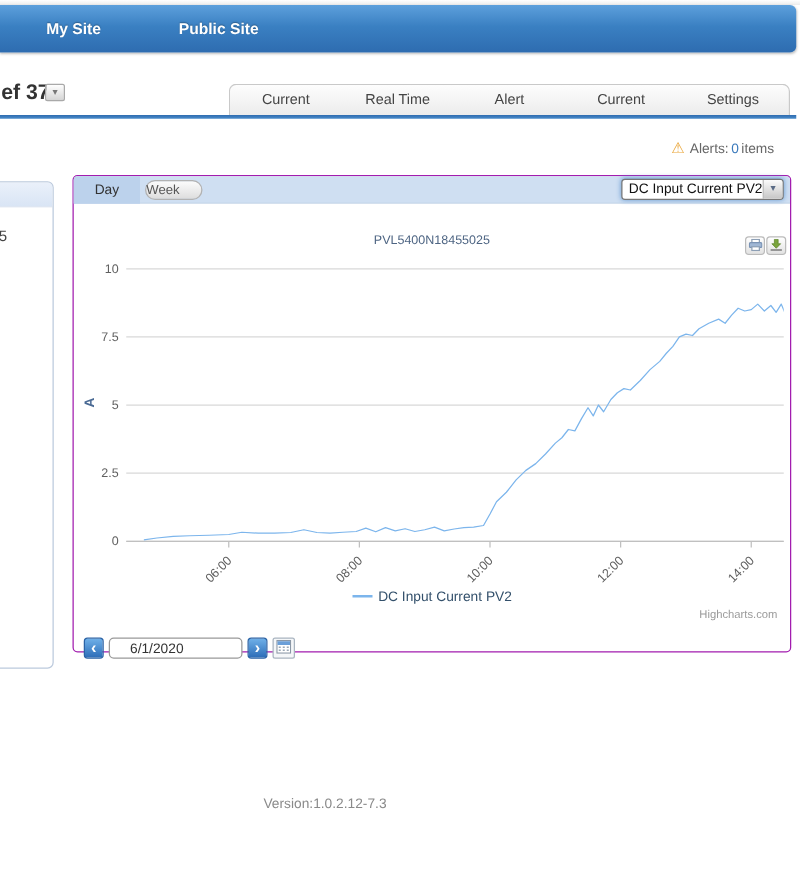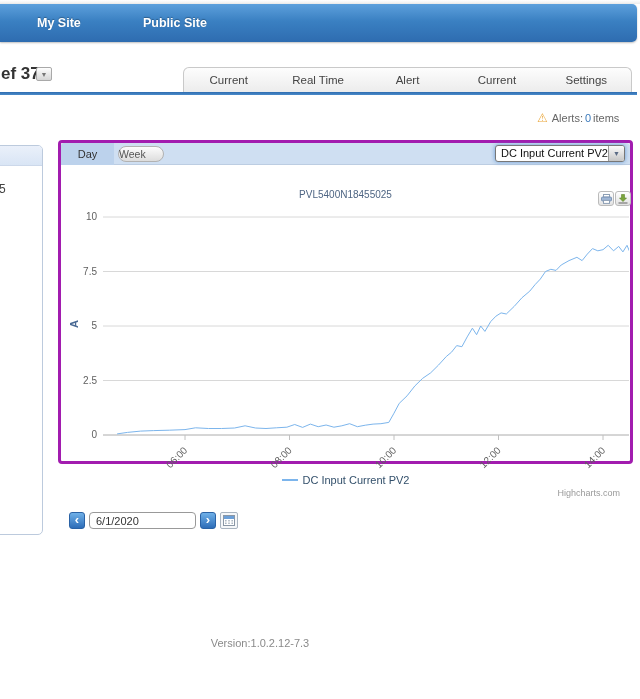--- a/index.html
+++ b/index.html
@@ -40,22 +40,22 @@
   #alerts .count{color:#3a79bb;margin:0 2px;cursor:pointer}
 
   
   #left-panel{position:absolute;left:-61px;top:145px;width:104px;height:390px;background:#fff;
               border:1px solid #bccadd;border-radius:5px}
   #left-panel .hdr{height:20px;background:linear-gradient(#eaf0fa,#d9e5f5);
                    border-bottom:1px solid #ccd8ea;border-radius:4px 4px 0 0}
   #left-panel .cell{position:absolute;left:59px;top:36px;font-size:12px;color:#444}
 
   
-  #main-panel{position:absolute;left:58px;top:140px;width:575px;height:324px;background:#fff;
-              border:3px solid #a21caf;border-radius:4px}
+  #main-panel{position:absolute;left:58px;top:140px;width:575px;height:382px;background:#fff;
+              border:1px solid #a21caf;border-radius:4px}
   #panel-hdr{position:relative;height:22px;background:#cfdff2;border-bottom:1px solid #bccde2;
              border-radius:3px 3px 0 0}
   #day-tab{position:absolute;left:0;top:0;width:53px;height:22px;background:#bcd2ec;font-size:11px;
            color:#333;text-align:center;line-height:22px;border-radius:3px 0 0 0;cursor:pointer}
   #week-tab{position:absolute;left:57px;top:3px;width:46px;height:16px;border:1px solid #b2b2b2;
             border-radius:9px;background:linear-gradient(#fcfcfc,#dddddd);font-size:10.5px;color:#555;
             line-height:14px;cursor:pointer}
   #metric-select{position:absolute;right:5px;top:2px;width:130px;height:17px;background:#fff;
                  border:1px solid #777;border-radius:3px;box-shadow:0 0 4px rgba(96,150,210,.95);
                  font-size:11px;color:#111;line-height:15px;padding-left:5px;cursor:pointer}
@@ -79,21 +79,21 @@
               margin-right:5px;margin-top:-2px}
   #credits{position:absolute;right:10px;top:345px;font-size:9px;color:#9a9a9a}
 
   #date-nav{position:absolute;left:8px;top:369px;height:18px;width:200px}
   .dn-btn{position:absolute;top:0;width:16px;height:17px;background:linear-gradient(#6fb0e8,#2d6db8);
           border:1px solid #2a62a5;border-radius:3px;color:#fff;font-size:13px;text-align:center;
           line-height:14px;font-weight:bold;cursor:pointer}
   #prev-btn{left:0}
   #next-btn{left:131px}
   #date-input{position:absolute;left:20px;top:0;width:107px;height:17px;border:1px solid #999;
-              border-radius:4px;font-size:11px;color:#333;padding-left:6px;font-family:inherit}
+              border-radius:4px;font-size:11px;color:#333;padding-left:16px;font-family:inherit}
   #cal-btn{position:absolute;left:151px;top:0;width:18px;height:17px;border:1px solid #a9b4c0;
            border-radius:2px;background:#f5f7f9;display:flex;align-items:center;justify-content:center;
            cursor:pointer}
 
   #version{position:absolute;left:160px;top:637px;width:200px;text-align:center;font-size:11px;color:#8a8a8a}
 </style>
 </head>
 <body>
 
 <div id="top-strip"></div>

